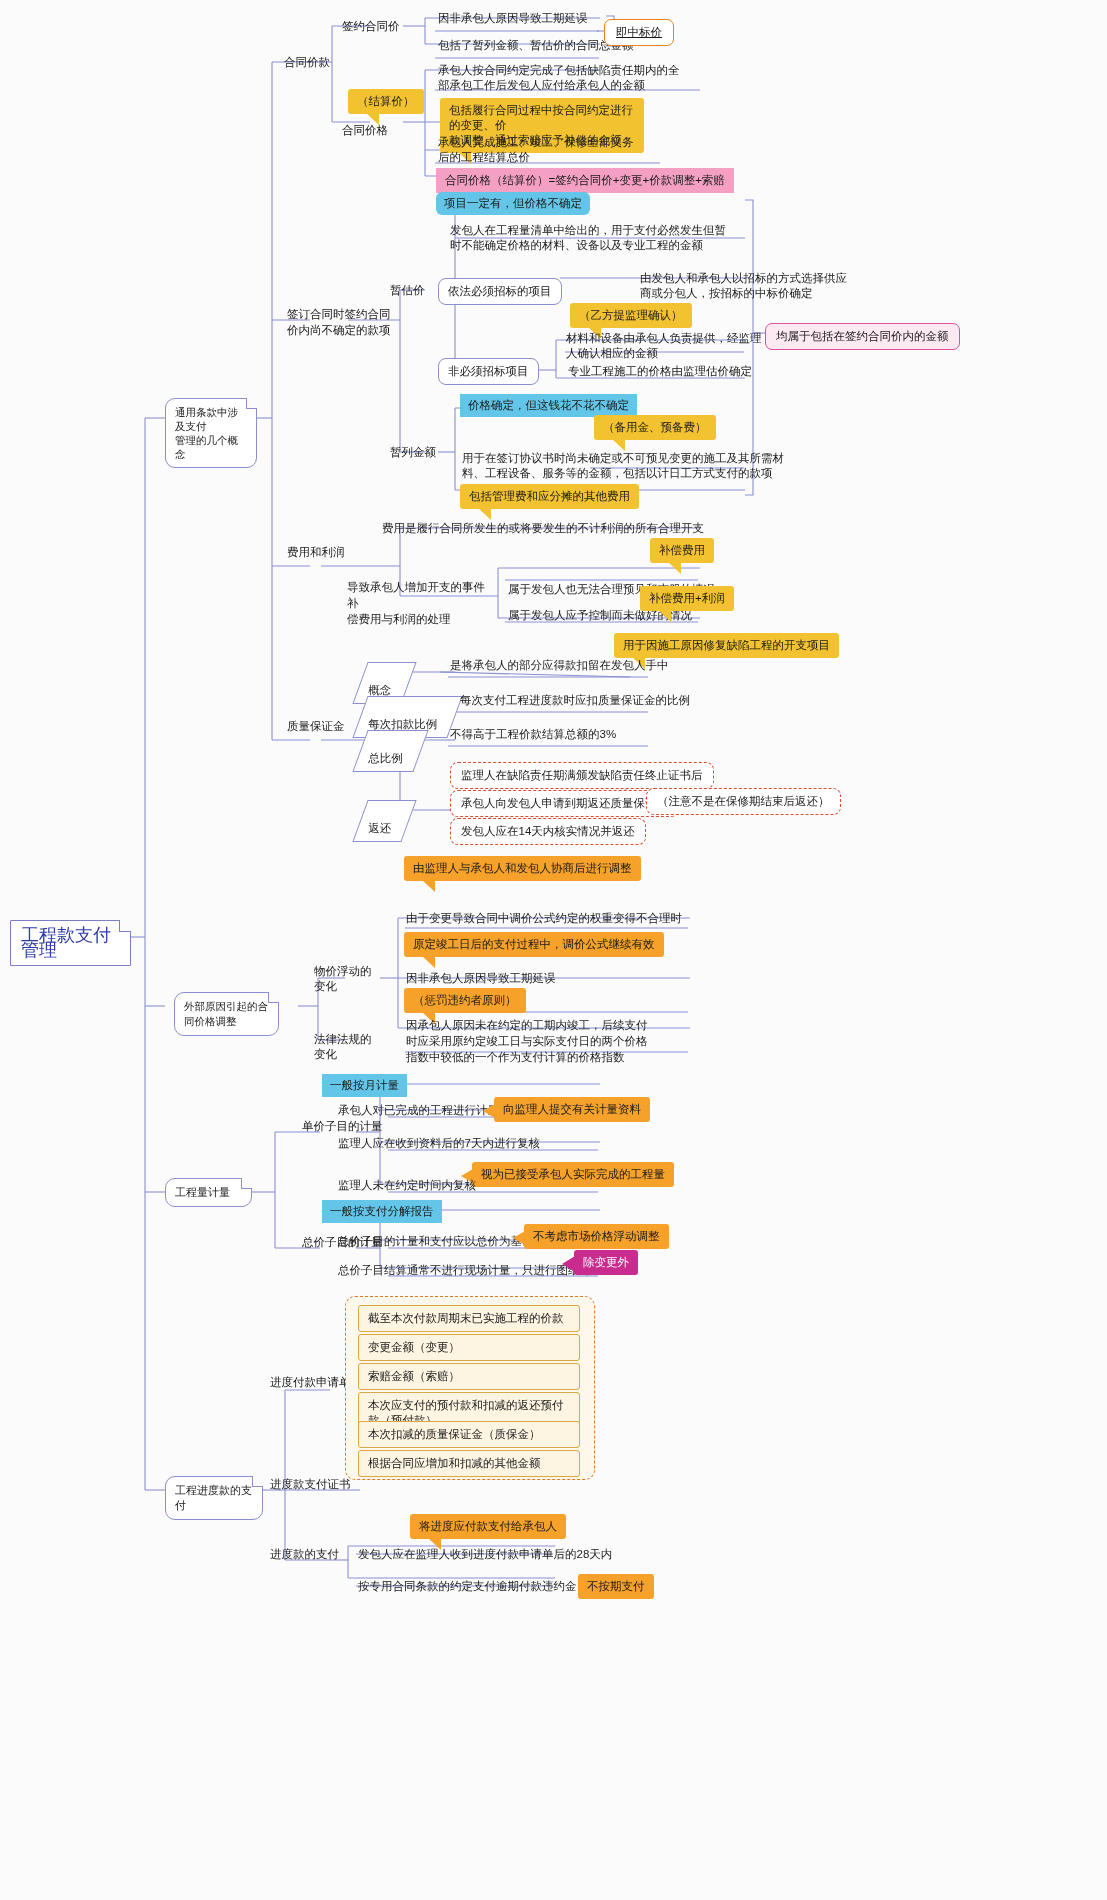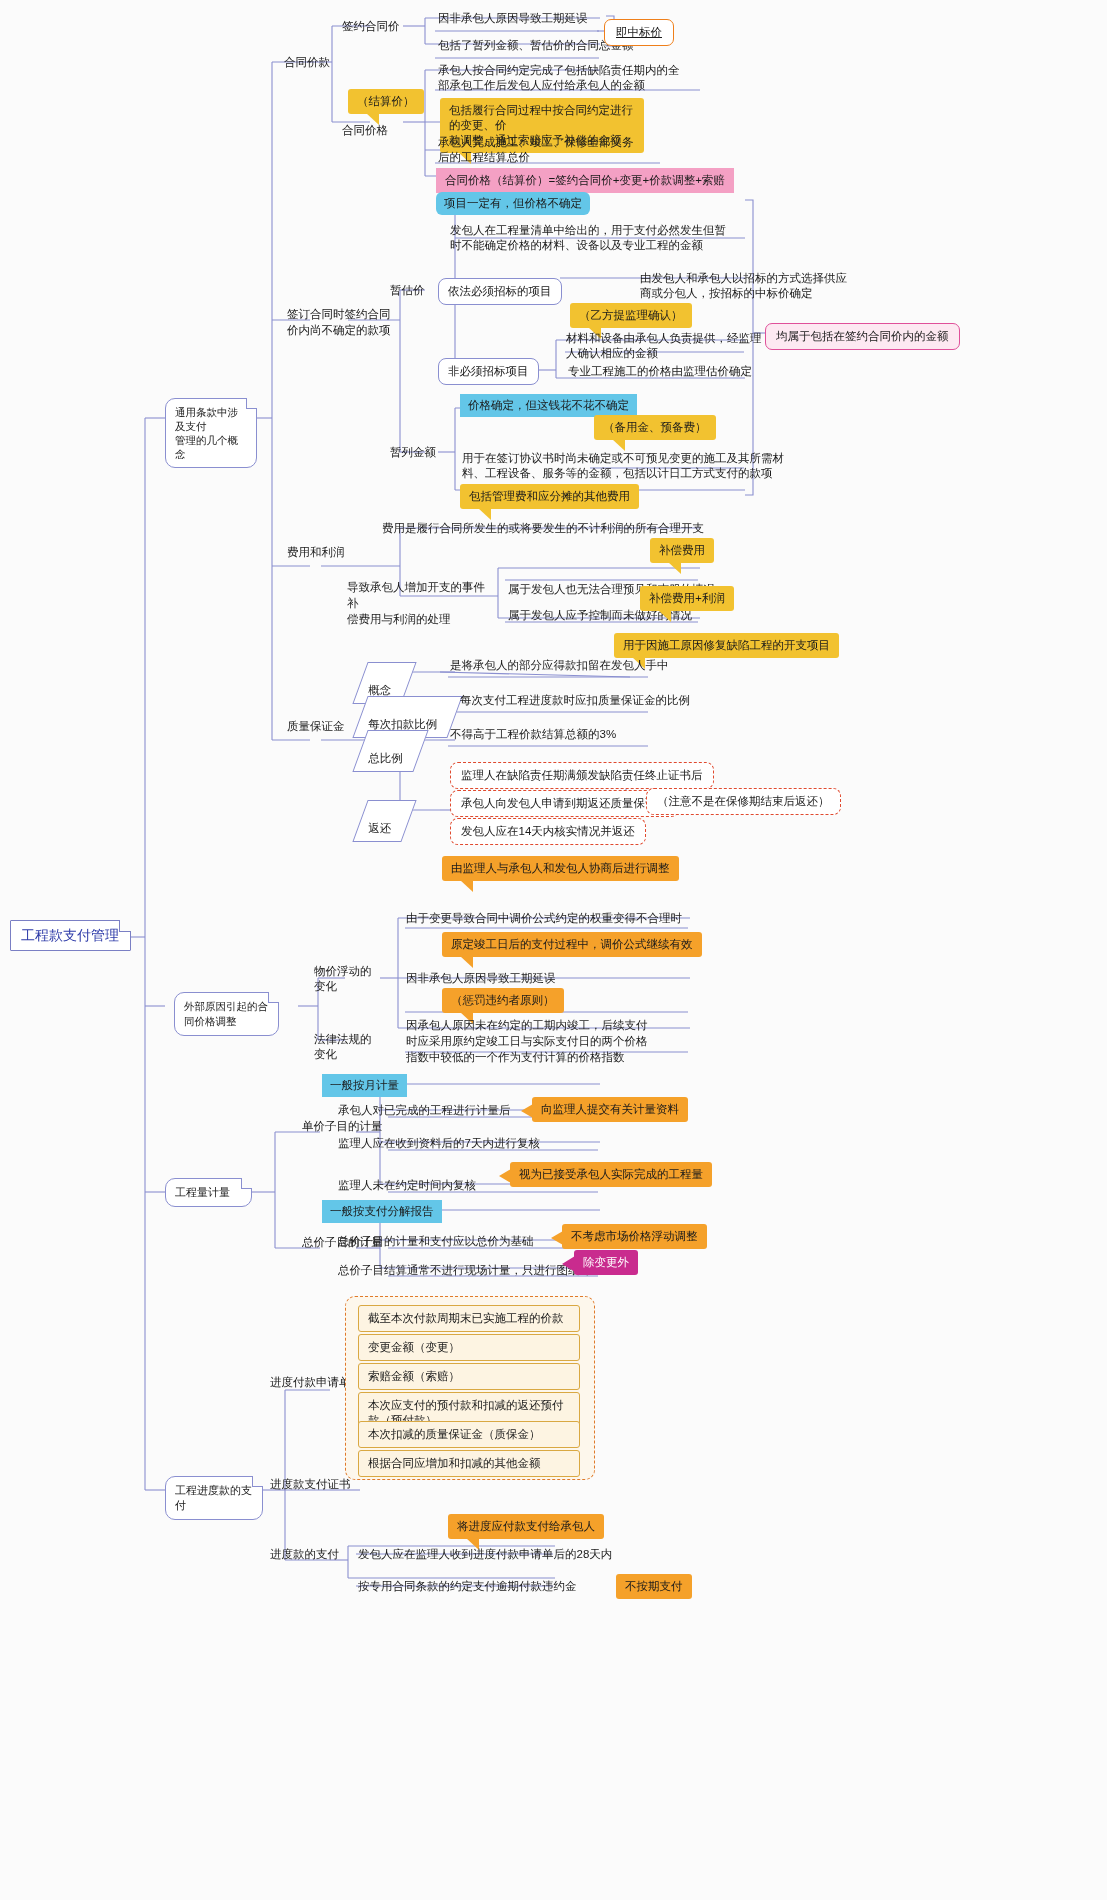--- a/index.html
+++ b/index.html
@@ -30,21 +30,21 @@
   }
   
   .plain { }
 
   
   .rootbox {
     border: 1.2px solid #7a7fc4;
     background: #ffffff;
     color: #2d3aa8;
     padding: 7px 10px 7px 10px;
-    font-size: 14px;
+    font-size: 18px;
     border-radius: 1px;
   }
   .rootbox::after {
     content: "";
     position: absolute;
     right: -1px; top: -1px;
     width: 11px; height: 11px;
     background: #fbfbfb;
     border-left: 1.2px solid #7a7fc4;
     border-bottom: 1.2px solid #7a7fc4;
@@ -79,21 +79,21 @@
   .para {
     border: 1.2px solid #8a8fd0;
     background: #ffffff;
     padding: 5px 14px 5px 10px;
     transform: skewX(-20deg);
   }
   .para > span { display: inline-block; transform: skewX(20deg); }
 
   
   .hl-yellow { background: #f2c230; color: #1a1a1a; padding: 5px 9px; border-radius: 3px; }
-  .hl-orange { background: #f5a12a; color: #1a1a1a; padding: 5px 9px; border-radius: 3px; margin-left: 38px; }
+  .hl-orange { background: #f5a12a; color: #1a1a1a; padding: 5px 9px; border-radius: 3px; }
   .hl-blue   { background: #63c6e8; color: #1a1a1a; padding: 4px 8px; }
   .hl-pinkbg { background: #f4a0c4; color: #1a1a1a; padding: 5px 9px; }
   .hl-magenta{ background: #c92b8e; color: #ffffff; padding: 5px 9px; border-radius: 3px; }
 
   
   .tail-bl::before {
     content:""; position:absolute; left: 18px; bottom: -11px;
     border-left: 13px solid transparent; border-right: 0 solid transparent;
     border-top: 12px solid #f2c230;
   }
@@ -370,21 +370,21 @@
 料、工程设备、服务等的金额，包括以计日工方式支付的款项</div>
 
   <div class="node hl-yellow tail-bl" style="left:460px; top:484px;">包括管理费和应分摊的其他费用</div>
   <div class="node plain" style="left:380px; top:520px;">费用是履行合同所发生的或将要发生的不计利润的所有合理开支</div>
   <div class="node plain" style="left:285px; top:544px;">费用和利润</div>
   <div class="node plain" style="left:345px; top:578px; width:145px; line-height:16px;">导致承包人增加开支的事件补
 偿费用与利润的处理</div>
   <div class="node plain" style="left:506px; top:581px;">属于发包人也无法合理预见和克服的情况</div>
   <div class="node hl-yellow tail-bl" style="left:650px; top:538px;">补偿费用</div>
   <div class="node plain" style="left:506px; top:607px;">属于发包人应予控制而未做好的情况</div>
-  <div class="node hl-yellow tail-bl" style="left:640px; top:586px;font-family:Liberation Mono, monospace;">补偿费用+利润</div>
+  <div class="node hl-yellow tail-bl" style="left:640px; top:586px;">补偿费用+利润</div>
 
   <div class="node hl-yellow tail-bl" style="left:614px; top:633px;">用于因施工原因修复缺陷工程的开支项目</div>
   <div class="node plain" style="left:285px; top:718px;">质量保证金</div>
 
   <div class="node para" style="left:360px; top:662px;">
     <span>概念</span>
   </div>
   <div class="node plain" style="left:448px; top:657px;">是将承包人的部分应得款扣留在发包人手中</div>
 
   <div class="node para" style="left:360px; top:696px;">

